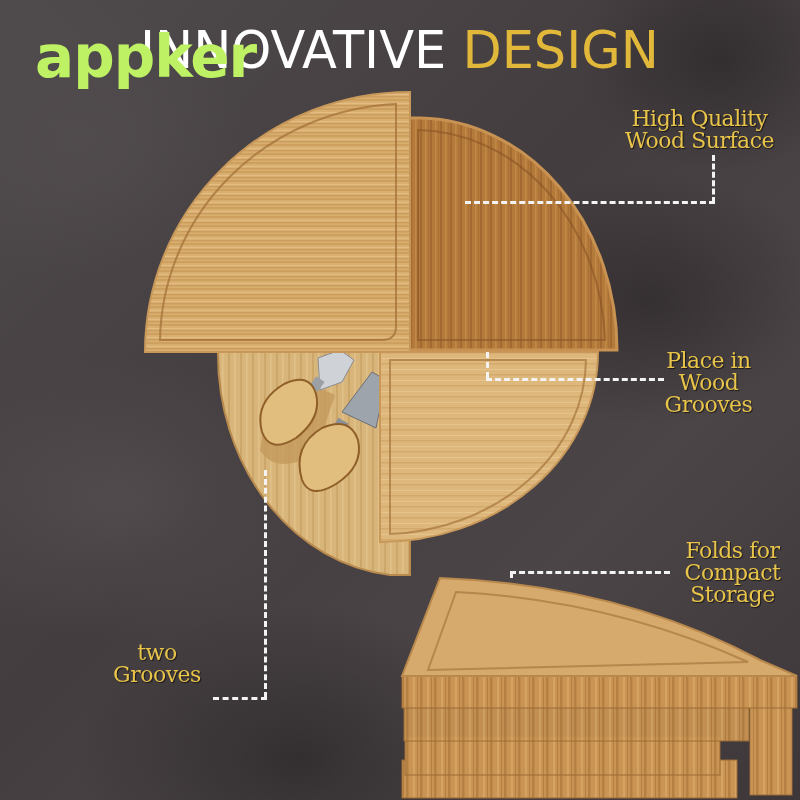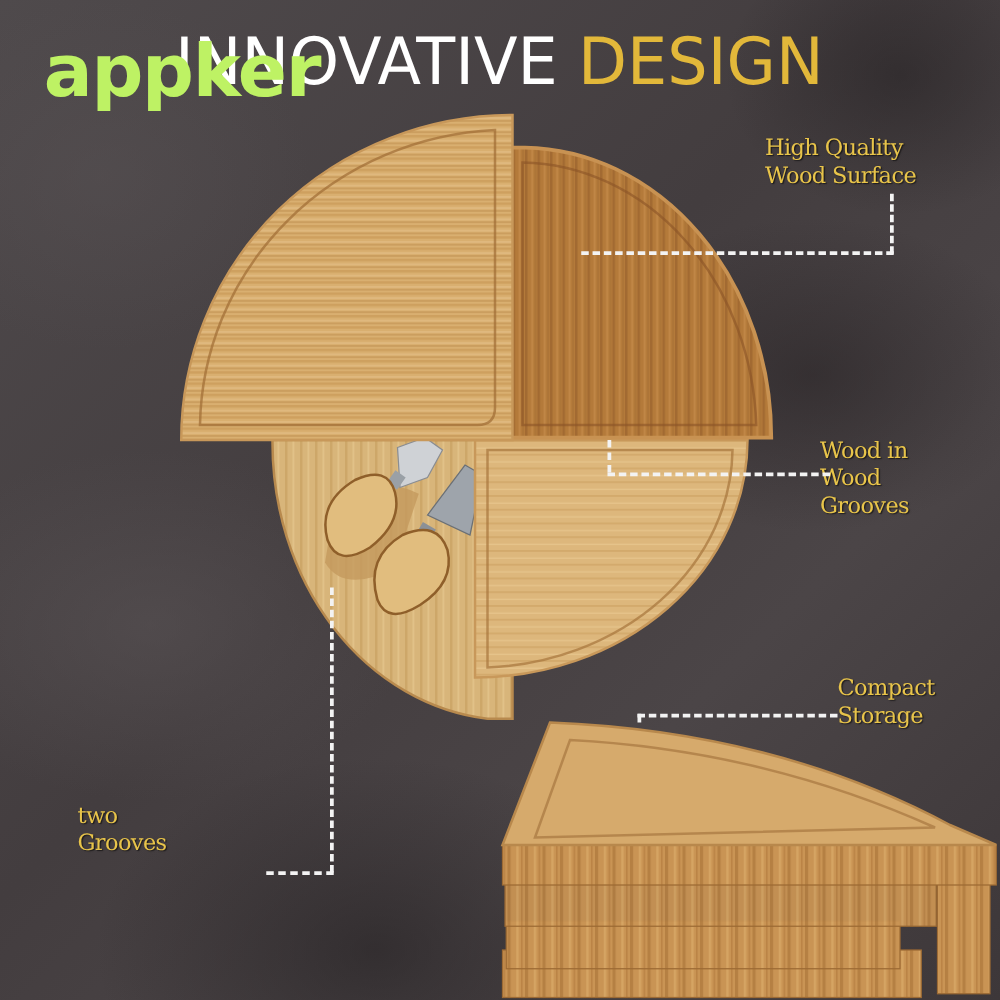--- a/index.html
+++ b/index.html
@@ -29,21 +29,21 @@
   .title .g { color: #e2b83a; }
   .watermark {
     position: absolute; left: 35px; top: 22px;
     font-family: "DejaVu Sans", sans-serif; font-weight: bold;
     font-size: 58px; color: #bef264; letter-spacing: -1px;
     line-height: 70px;
   }
   .callout {
     position: absolute; color: #e8c44a;
     font-family: "DejaVu Serif", serif;
-    font-size: 18px; line-height: 22px; 
+    font-size: 22px; line-height: 22px; text-align: center;
     text-shadow: 1px 1px 1px rgba(0,0,0,0.6);
     letter-spacing: -0.5px;
   }
   .dash-h { position: absolute; height: 0; border-top: 3px dashed #f3f3f3; }
   .dash-v { position: absolute; width: 0; border-left: 3px dashed #f3f3f3; }
   svg { position: absolute; left: 0; top: 0; }
 </style>
 </head>
 <body>
 
@@ -128,28 +128,29 @@
 <div class="watermark">appker</div>
 
 <div class="callout" style="left:612px; top:108px; width:175px;">
   <div>High Quality</div>
   <div>Wood Surface</div>
 </div>
 <div class="dash-v" style="left:712px; top:155px; height:48px;"></div>
 <div class="dash-h" style="left:465px; top:201px; width:250px;"></div>
 
 <div class="callout" style="left:656px; top:350px; width:105px;">
-  <div>Wood in</div>
+  <div>Place in</div>
   <div>Wood</div>
   <div>Grooves</div>
 </div>
 <div class="dash-v" style="left:486px; top:352px; height:26px;"></div>
 <div class="dash-h" style="left:486px; top:378px; width:178px;"></div>
 
 <div class="callout" style="left:670px; top:540px; width:125px;">
+  <div>Folds for</div>
   <div>Compact</div>
   <div>Storage</div>
 </div>
 <div class="dash-h" style="left:510px; top:571px; width:160px;"></div>
 <div class="dash-v" style="left:510px; top:571px; height:7px;"></div>
 
 <div class="callout" style="left:62px; top:642px; width:190px;">
   <div>two</div>
   <div>Grooves</div>
 </div>

